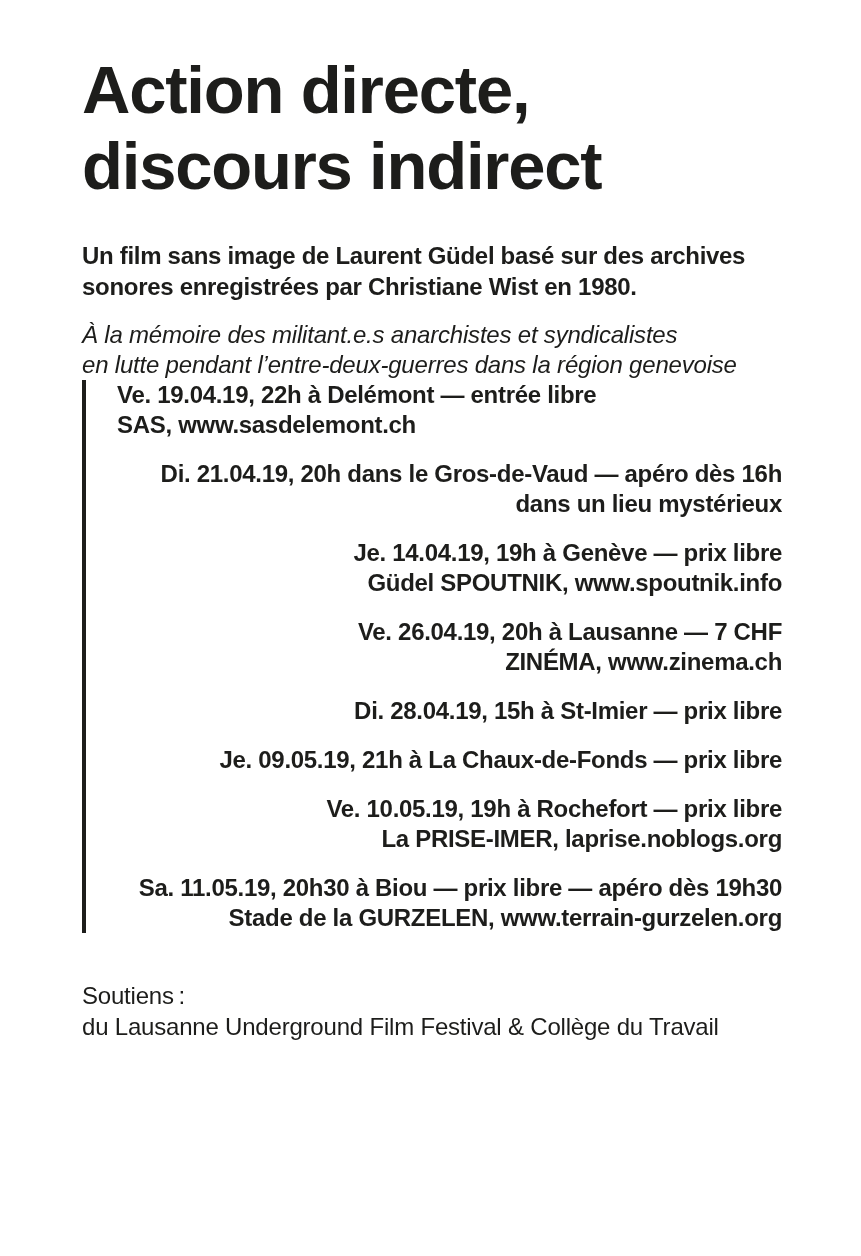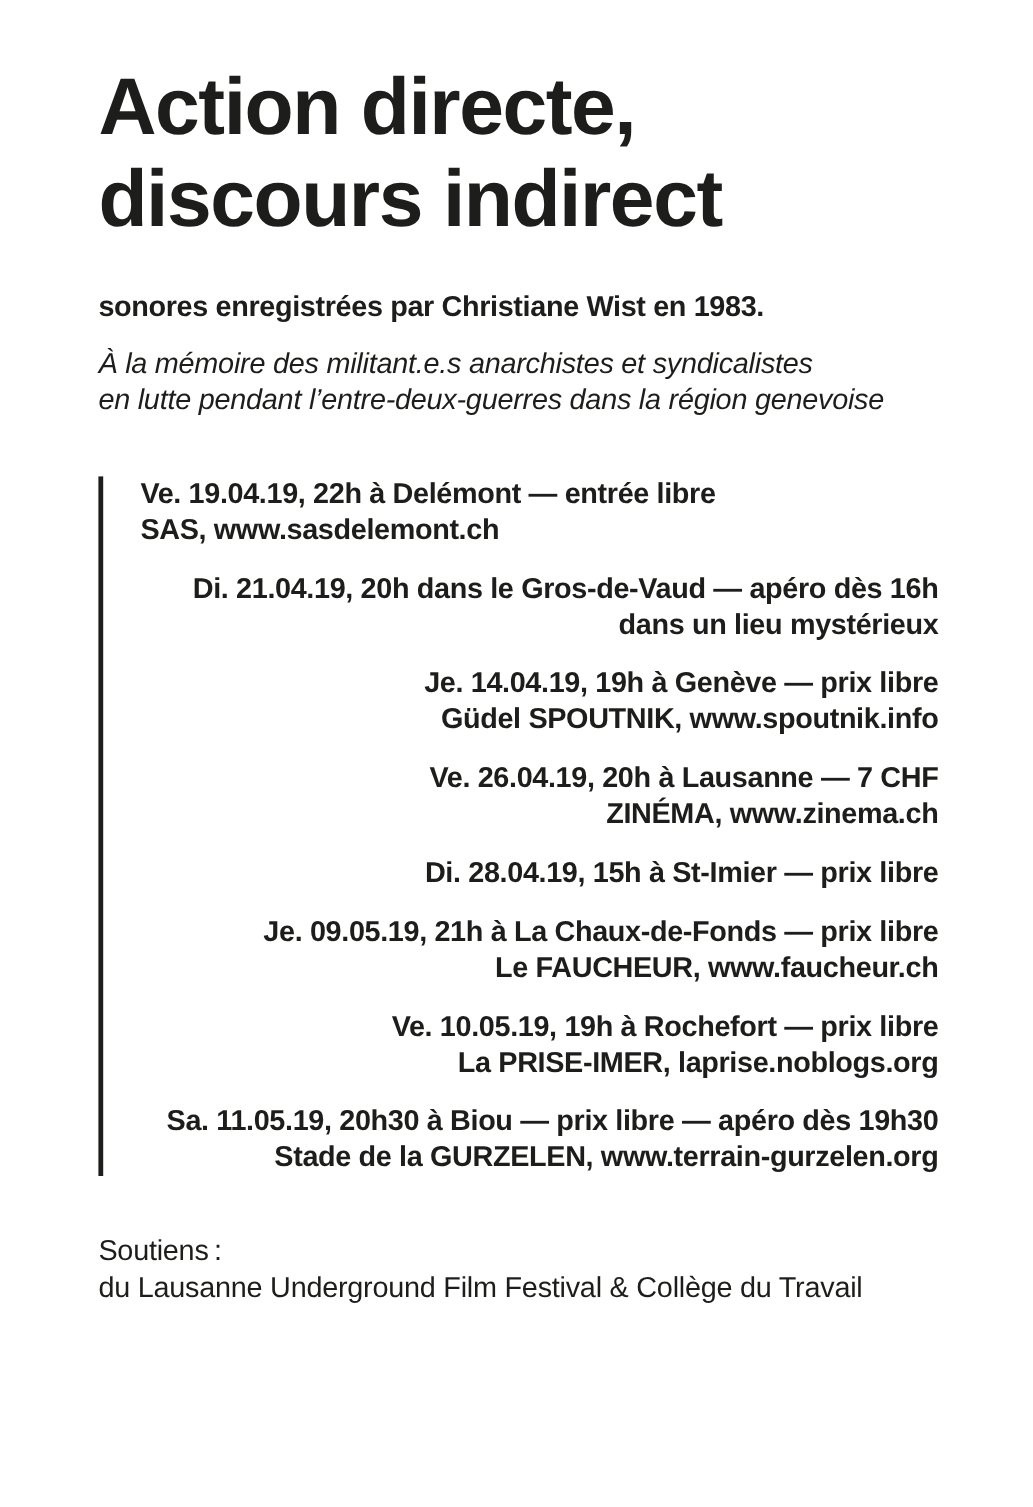--- a/index.html
+++ b/index.html
@@ -36,21 +36,20 @@
   }
   .dedication {
     margin-top: 18px;
     font-size: 24px;
     line-height: 30px;
     font-style: italic;
     font-weight: 400;
     letter-spacing: -0.2px;
   }
   .events {
-    margin-top: 48px;
     border-left: 4px solid #1d1d1b;
     padding-left: 31px;
     width: 700px;
   }
   .event + .event { margin-top: 19px; text-align: right; }
   .event .line {
     font-size: 24px;
     line-height: 30px;
     font-weight: 700;
     letter-spacing: -0.3px;
@@ -68,21 +67,22 @@
 <body>
 
 <div class="poster">
 
   <h1 class="title">
     <span class="line">Action directe,</span>
     <span class="line">discours indirect</span>
   </h1>
 
   <p class="subtitle">
-    <span class="line">sonores enregistrées par Christiane Wist en 1983.</span>
+    <span class="line">Un film sans image de Laurent Güdel basé sur des archives</span>
+    <span class="line">sonores enregistrées par Christiane Wist en 1980.</span>
   </p>
 
   <p class="dedication">
     <span class="line">À la mémoire des militant.e.s anarchistes et syndicalistes</span>
     <span class="line">en lutte pendant l’entre-deux-guerres dans la région genevoise</span>
   </p>
 
   <div class="events">
     <div class="event">
       <span class="line">Ve. 19.04.19, 22h à Delémont — entrée libre</span>
@@ -98,21 +98,20 @@
     </div>
     <div class="event">
       <span class="line">Ve. 26.04.19, 20h à Lausanne — 7 CHF</span>
       <span class="line">ZINÉMA, www.zinema.ch</span>
     </div>
     <div class="event">
       <span class="line">Di. 28.04.19, 15h à St-Imier — prix libre</span>
     </div>
     <div class="event">
       <span class="line">Je. 09.05.19, 21h à La Chaux-de-Fonds — prix libre</span>
-      <span class="line">Le FAUCHEUR, www.faucheur.ch</span>
     </div>
     <div class="event">
       <span class="line">Ve. 10.05.19, 19h à Rochefort — prix libre</span>
       <span class="line">La PRISE-IMER, laprise.noblogs.org</span>
     </div>
     <div class="event">
       <span class="line">Sa. 11.05.19, 20h30 à Biou — prix libre — apéro dès 19h30</span>
       <span class="line">Stade de la GURZELEN, www.terrain-gurzelen.org</span>
     </div>
   </div>

